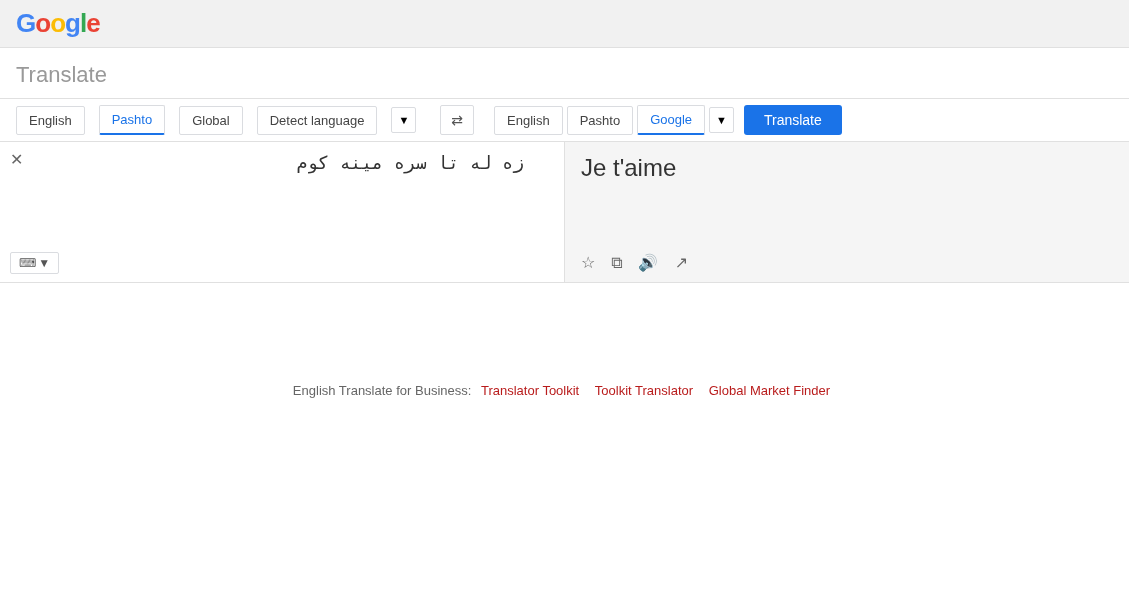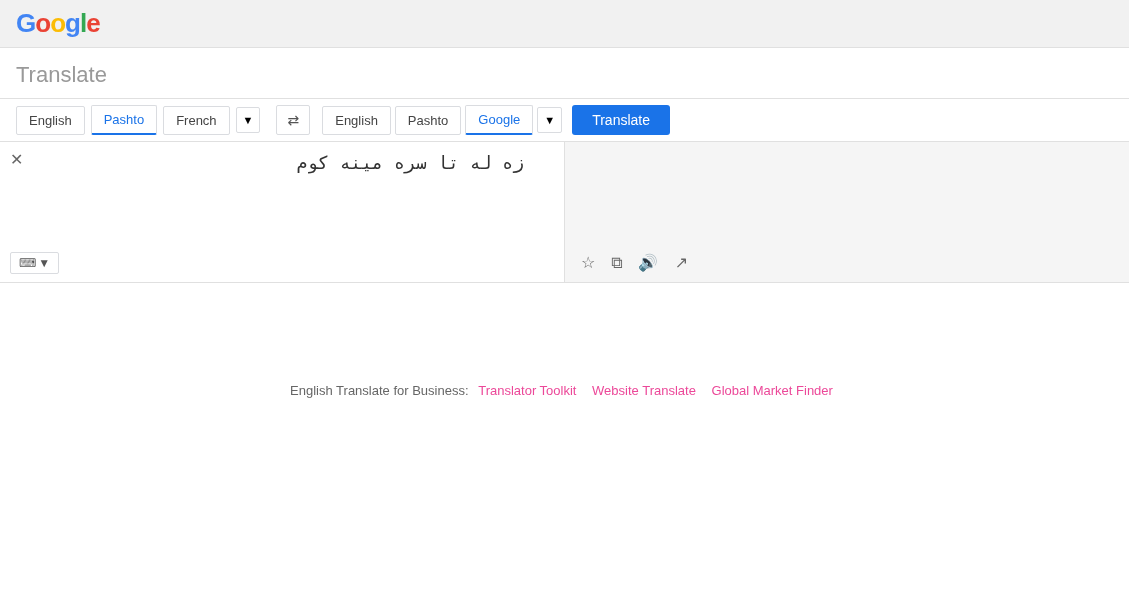--- a/index.html
+++ b/index.html
@@ -35,21 +35,21 @@
       color: #999;
     }
 
     
     #translate-toolbar {
       display: flex;
       align-items: center;
       padding: 6px 16px;
       border-top: 1px solid #e0e0e0;
       border-bottom: 1px solid #e0e0e0;
-      gap: 4px;
+      gap: 12px;
     }
     .lang-btn {
       padding: 6px 12px;
       border: 1px solid #dadce0;
       background: #fff;
       cursor: pointer;
       font-size: 13px;
       color: #444;
       border-radius: 2px;
       margin-right: 2px;
@@ -181,21 +181,21 @@
 
     
     #page-footer {
       padding: 20px 16px;
       text-align: center;
       color: #666;
       font-size: 13px;
       margin-top: 80px;
     }
     #page-footer a {
-      color: #ec4899;
+      color: #b91c1c;
       text-decoration: none;
       margin: 0 6px;
     }
   </style>
 </head>
 <body>
 
 <div id="header">
   <div class="google-logo">
     <span class="g-blue">G</span>
@@ -208,21 +208,22 @@
 </div>
 
 <div id="page-title-bar">
   <h1>Translate</h1>
 </div>
 
 <div id="translate-toolbar">
 
   <button class="lang-btn">English</button>
   <button class="lang-btn active">Pashto</button>
-  <button class="lang-btn">French</button>
+  <button class="lang-btn">Global</button>
+  <button class="lang-btn">Detect language</button>
   <button class="lang-dropdown-btn">▼</button>
 
   <button class="swap-btn">⇄</button>
 
   <div class="right-lang-group">
     <button class="lang-btn">English</button>
     <button class="lang-btn">Pashto</button>
     <button class="lang-btn active">Google</button>
     <button class="lang-dropdown-btn">▼</button>
     <button class="translate-btn">Translate</button>
@@ -236,27 +237,28 @@
     <textarea id="source-text" style="">زه له تا سره مينه كوم</textarea>
     <div class="source-footer">
       <button class="keyboard-btn">
         <span>⌨</span>
         <span>▼</span>
       </button>
     </div>
   </div>
 
   <div id="target-panel">
+    <div id="translated-text">Je t'aime</div>
     <div class="target-footer">
       <button class="icon-btn">☆</button>
       <button class="icon-btn">⧉</button>
       <button class="icon-btn">🔊</button>
       <button class="icon-btn">↗</button>
     </div>
   </div>
 </div>
 
 <div id="page-footer">
   <span>English Translate for Business:</span>
   <a href="#">Translator Toolkit</a>
-  <a href="#">Website Translate</a>
+  <a href="#">Toolkit Translator</a>
   <a href="#">Global Market Finder</a>
 </div>
 
 </body></html>

